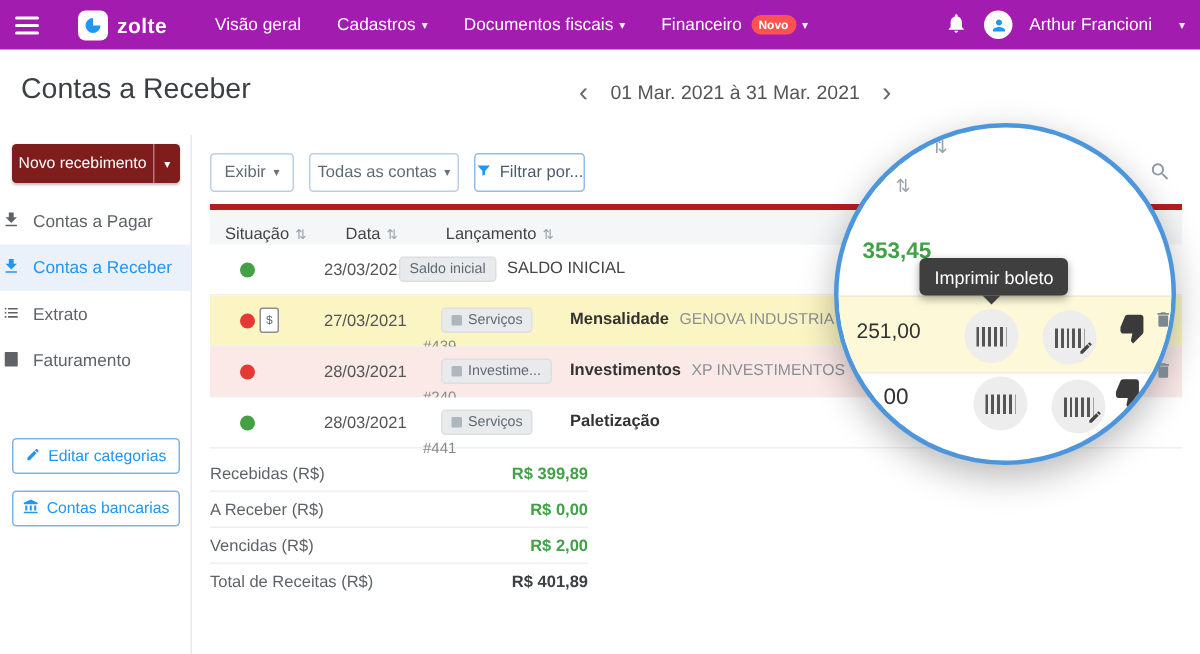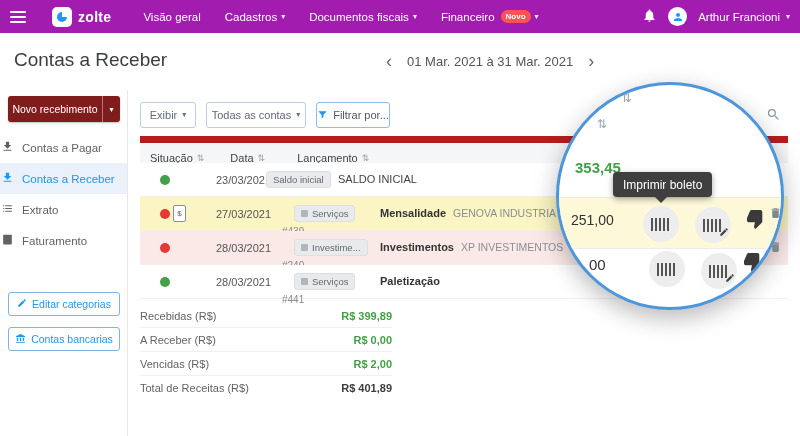--- a/index.html
+++ b/index.html
@@ -13,21 +13,21 @@
   .hamburger span{display:block;height:2px;background:#fff;border-radius:1px}
   .brand{display:flex;align-items:center;gap:6px;margin-left:26px}
   .brand-box{width:20px;height:20px;background:#fff;border-radius:5px;display:flex;align-items:center;justify-content:center}
   .brand-text{font-size:14px;font-weight:bold;letter-spacing:.3px}
   .nav-links{display:flex;align-items:center;gap:24px;margin-left:32px;font-size:11.5px}
   .nav-link{display:flex;align-items:center;gap:4px}
   .caret{font-size:8px;opacity:.95;line-height:1}
   .badge-novo{background:#FF5252;font-size:8px;font-weight:bold;padding:2px 5px;border-radius:7px;margin-left:2px}
   .nav-right{margin-left:auto;display:flex;align-items:center;gap:11px;padding-right:10px;font-size:11.5px}
   .avatar{width:19px;height:19px;border-radius:50%;background:#fff;display:flex;align-items:center;justify-content:center}
-  .username{display:flex;align-items:center;gap:6px;cursor:pointer}
+  .username{display:flex;align-items:center;gap:18px;cursor:pointer}
 
   
   .page-header{position:absolute;top:33px;left:0;width:100%;height:57px;background:#fff}
   .page-title{position:absolute;left:14px;top:16px;font-size:19px;color:#3c4043;font-weight:400}
   .date-nav{position:absolute;left:386px;top:19px;display:flex;align-items:center;gap:15px;font-size:13px;color:#555}
   .date-arrow{font-size:18px;color:#666;line-height:1;cursor:pointer}
 
   
   .sidebar{position:absolute;top:90px;left:0;width:128px;bottom:0;border-right:1px solid #e8e8e8;background:#fff}
   .btn-new{position:absolute;left:8px;top:6px;width:112px;height:26px;background:#7f1d1d;border-radius:3px;color:#fff;display:flex;align-items:center;box-shadow:0 1px 2px rgba(0,0,0,.25);cursor:pointer}
@@ -41,21 +41,21 @@
   #btn-bancarias{top:237px}
 
   
   .main{position:absolute;top:90px;left:128px;right:0;bottom:0}
   .toolbar-btn{position:absolute;height:26px;border:1px solid #B9CFE4;border-radius:3px;background:#fff;color:#5f6a75;font-size:11px;display:flex;align-items:center;justify-content:center;gap:5px;cursor:pointer}
   #btn-exibir{left:12px;top:12px;width:56px}
   #btn-contas{left:78px;top:12px;width:100px}
   #btn-filtrar{left:188px;top:12px;width:74px;border-color:#8FBCE8;color:#4a5a6a}
   .search-btn{position:absolute;right:16px;top:17px;width:18px;height:18px;cursor:pointer}
 
-  .table-head{position:absolute;left:12px;top:46px;width:648px;height:37px;background:#F4F6F8;border-top:7px solid #b91c1c;border-bottom:1px solid #e3e3e3;display:flex;align-items:center;font-size:11px;color:#444}
+  .table-head{position:absolute;left:12px;top:46px;width:648px;height:37px;background:#F4F6F8;border-top:4px solid #b91c1c;border-bottom:1px solid #e3e3e3;display:flex;align-items:center;font-size:11px;color:#444}
   .th{display:flex;align-items:center;gap:4px;cursor:pointer}
   .th-situacao{margin-left:10px}.th-data{margin-left:26px}.th-lancamento{margin-left:32px}
   .sort{font-size:9px;color:#9aa4ad}
 
   .row{position:absolute;left:12px;width:648px;height:34px;border-bottom:1px solid #f0f0f0;background:#fff}
   .row.yellow{background:#FBF5C3}
   .row.pink{background:#FBE9E8}
   #row-1{top:73px}#row-2{top:107px}#row-3{top:141px}#row-4{top:175px}
   .dot{position:absolute;left:20px;top:12px;width:10px;height:10px;border-radius:50%}
   .dot.green{background:#43A047}.dot.red{background:#E53935}

